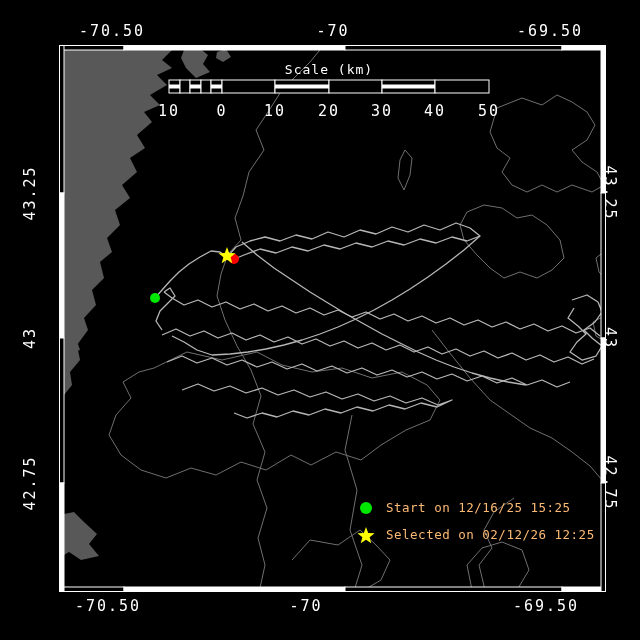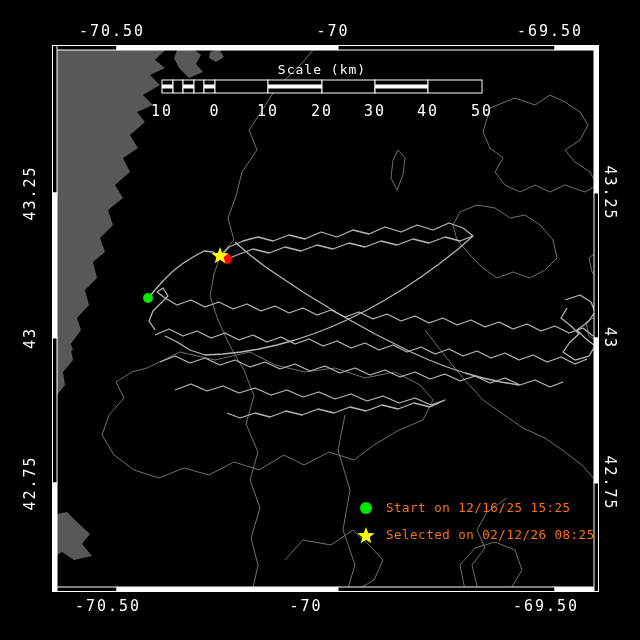--- a/index.html
+++ b/index.html
@@ -6,42 +6,42 @@
   #page{position:relative;width:640px;height:640px;background:#000;overflow:hidden;
         font-family:"DejaVu Sans Mono",monospace;}
   #map-frame{position:absolute;}
   .axis-label{position:absolute;color:#fff;font-size:15px;letter-spacing:2px;white-space:nowrap;
               transform:translate(-50%,-50%);}
   .axis-label.rot-left{transform:translate(-50%,-50%) rotate(-90deg);}
   .axis-label.rot-right{transform:translate(-50%,-50%) rotate(90deg);}
   #legend{position:absolute;left:356px;top:494px;}
   .legend-item{display:flex;align-items:center;height:27px;}
   .legend-marker{width:20px;height:20px;margin-right:10px;flex:0 0 auto;}
-  .legend-label{color:#f97316;font-size:12.5px;white-space:nowrap;letter-spacing:0.5px;}
+  .legend-label{color:#fdba74;font-size:12.5px;white-space:nowrap;letter-spacing:0.5px;}
   svg text{font-family:"DejaVu Sans Mono",monospace;}
 </style>
 </head>
 <body>
 
 <div id="page">
   <div id="axis-labels">
       <div class="axis-label" style="left: 112px; top: 31px;">-70.50</div>
       <div class="axis-label" style="left: 333px; top: 31px;">-70</div>
       <div class="axis-label" style="left: 550px; top: 31px;">-69.50</div>
       <div class="axis-label" style="left: 108px; top: 606px;">-70.50</div>
       <div class="axis-label" style="left: 306px; top: 606px;">-70</div>
       <div class="axis-label" style="left: 546px; top: 606px;">-69.50</div>
       <div class="axis-label rot-left" style="left: 30px; top: 193px;">43.25</div>
       <div class="axis-label rot-left" style="left: 30px; top: 338px;">43</div>
       <div class="axis-label rot-left" style="left: 30px; top: 483px;">42.75</div>
       <div class="axis-label rot-right" style="left: 610px; top: 193px;">43.25</div>
       <div class="axis-label rot-right" style="left: 610px; top: 338px;">43</div>
       <div class="axis-label rot-right" style="left: 610px; top: 483px;">42.75</div>
     </div>
-  <div id="map-frame" style="left: 52px; top: 45px; width: 547px; height: 436px;">
+  <div id="map-frame" style="left: 59px; top: 45px; width: 547px; height: 436px;">
     <svg id="mapsvg" xmlns="http://www.w3.org/2000/svg" width="547" height="547" viewBox="47 45 547 547">
         <polygon points="47,45 165,45 150,60 160,68 145,75 155,85 138,95 148,105 132,112 140,122 125,135 133,148 118,158 125,172 110,185 118,198 103,210 108,225 95,238 100,252 88,262 92,278 80,290 84,305 72,318 76,330 65,345 68,360 58,372 60,385 52,395 47,400" fill="#585858"></polygon>
         <polygon points="172,50 186,47 196,55 191,64 198,72 184,78 174,68 169,58" fill="#585858"></polygon>
         <polygon points="205,52 214,49 219,57 211,62 204,58" fill="#585858"></polygon>
         <polygon points="47,515 62,512 72,522 85,534 77,544 87,556 69,560 57,552 47,558" fill="#585858"></polygon>
         <polygon points="60,346 66,344 68,350 62,352" fill="#585858"></polygon>
         <polyline points="312,45 298,62 270,90 256,112 244,130 252,150 237,172 231,196 223,218 229,240 216,254 209,274 205,296 213,320 225,346 239,370 249,396 241,424 253,452 245,480 255,508 246,538 253,565 248,588" fill="none" stroke="#6f6f6f" stroke-width="1"></polyline>
         <polyline points="142,368 175,352 210,360 245,352 270,365 300,372 330,368 360,378 390,372 415,385 428,400 418,420 394,430 369,445 349,460 324,452 299,465 279,455 254,470 229,462 204,475 179,468 154,478 129,470 109,455 97,435 104,415 119,398 111,382 127,372 142,368" fill="none" stroke="#6f6f6f" stroke-width="1"></polyline>
         <polyline points="455,212 472,205 490,208 505,218 520,215 535,225 548,240 552,258 540,270 525,278 508,272 492,278 478,268 465,255 452,240 448,225 455,212" fill="none" stroke="#6f6f6f" stroke-width="1"></polyline>
         <polyline points="485,108 510,98 530,105 545,95 560,102 575,112 583,125 575,140 560,150 570,162 585,172 592,185 580,192 560,185 545,192 530,185 515,192 500,185 490,172 498,158 485,148 478,132 485,108" fill="none" stroke="#6f6f6f" stroke-width="1"></polyline>
@@ -112,16 +112,16 @@
       <div class="legend-item">
         <span class="legend-marker"><svg width="20" height="20">
             <circle cx="10" cy="10" r="6" fill="#00e800"></circle>
           </svg></span>
         <span class="legend-label">Start on 12/16/25 15:25</span>
       </div>
       <div class="legend-item">
         <span class="legend-marker"><svg width="20" height="20">
             <polygon points="10.0,2.0 12.2,7.9 18.6,8.2 13.6,12.2 15.3,18.3 10.0,14.8 4.7,18.3 6.4,12.2 1.4,8.2 7.8,7.9" fill="#ffff00"></polygon>
           </svg></span>
-        <span class="legend-label">Selected on 02/12/26 08:25</span>
+        <span class="legend-label">Selected on 02/12/26 12:25</span>
       </div>
     </div>
 </div>
 
 </body></html>

